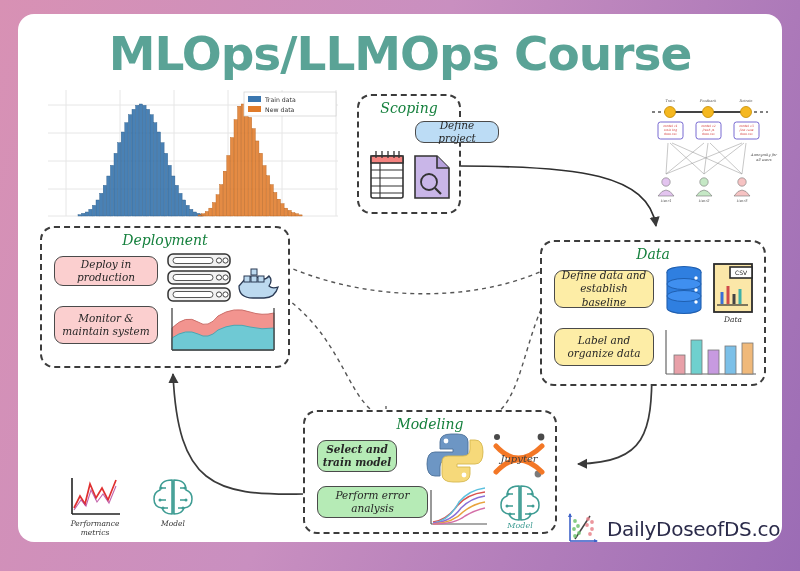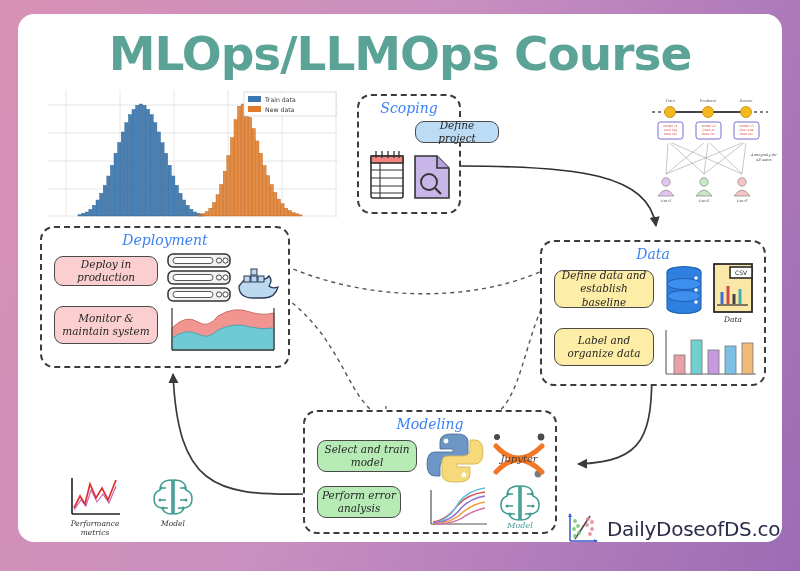--- a/index.html
+++ b/index.html
@@ -19,21 +19,21 @@
     white-space:nowrap;
   }
 
   
   .group{
     position:absolute;border:2px dashed #3c3c3c;border-radius:14px;
     background:#fff;
   }
   .group-title{
     position:absolute;top:4px;left:0;width:100%;text-align:center;
-    font-size:14px;color:#3b82f6;font-style:italic;
+    font-size:14px;color:#15803d;font-style:italic;
     font-family:"DejaVu Serif", serif;
   }
   .pill{
     position:absolute;border:1.6px solid #4a4a4a;border-radius:9px;
     display:flex;align-items:center;justify-content:center;text-align:center;
     font-size:10.5px;line-height:1.25;color:#262626;font-style:italic;
     font-family:"DejaVu Serif", serif;padding:2px 4px;box-sizing:border-box;
   }
   .pill.pink{background:#fbcfcf;}
   .pill.yellow{background:#fdeda6;}
@@ -334,22 +334,22 @@
         <path d="M6 100 L6 88 Q20 78 32 84 Q42 90 52 80 Q68 72 84 77 Q96 80 108 78 L108 100 Z" fill="#6fc9d4" stroke="#4ba6b2" stroke-width="1"></path>
         <line x1="6" y1="58" x2="6" y2="100" stroke="#444" stroke-width="1.3"></line>
         <line x1="6" y1="100" x2="108" y2="100" stroke="#444" stroke-width="1.3"></line>
         <line x1="108" y1="58" x2="108" y2="100" stroke="#444" stroke-width="1.3"></line>
       </g>
     </svg>
   </div>
 
   <div class="group" style="left:285px;top:388px;width:250px;height:120px;margin-top:8px;">
     <div class="group-title">Modeling</div>
-    <div class="pill green" style="left:12px;top:28px;width:100px;height:32px;">Select and train model</div>
-    <div class="pill green" style="left:12px;top:74px;width:84px;height:32px;">Perform error analysis</div>
+    <div class="pill green" style="left:12px;top:28px;width:80px;height:32px;font-weight:bold;">Select and train model</div>
+    <div class="pill green" style="left:12px;top:74px;width:111px;height:32px;">Perform error analysis</div>
 
     <svg style="position:absolute;left:120px;top:16px;" width="126" height="100" viewBox="0 0 126 100">
 
       <g>
         <path d="M26 6 q-11 0 -11 8 v7 h13 v3 h-18 q-8 0 -8 12 q0 12 8 12 h5 v-9 q0 -7 7 -7 h15 q6 0 6 -6 v-12 q0 -8 -11 -8 z" fill="#6d96c4" stroke="#4c7099" stroke-width="0.9"></path>
         <circle cx="21" cy="13" r="2.4" fill="#fff"></circle>
         <path d="M34 54 q11 0 11 -8 v-7 h-13 v-3 h18 q8 0 8 -12 q0 -12 -8 -12 h-5 v9 q0 7 -7 7 h-15 q-6 0 -6 6 v12 q0 8 11 8 z" fill="#f6d97a" stroke="#d6b84f" stroke-width="0.9"></path>
         <circle cx="39" cy="47" r="2.4" fill="#fff"></circle>
       </g>
 

